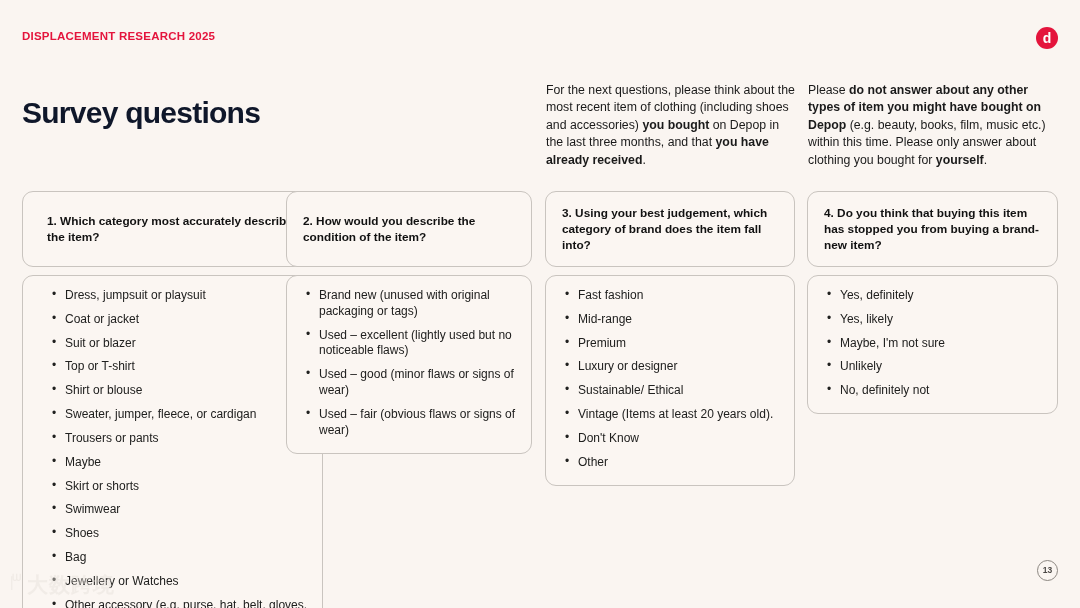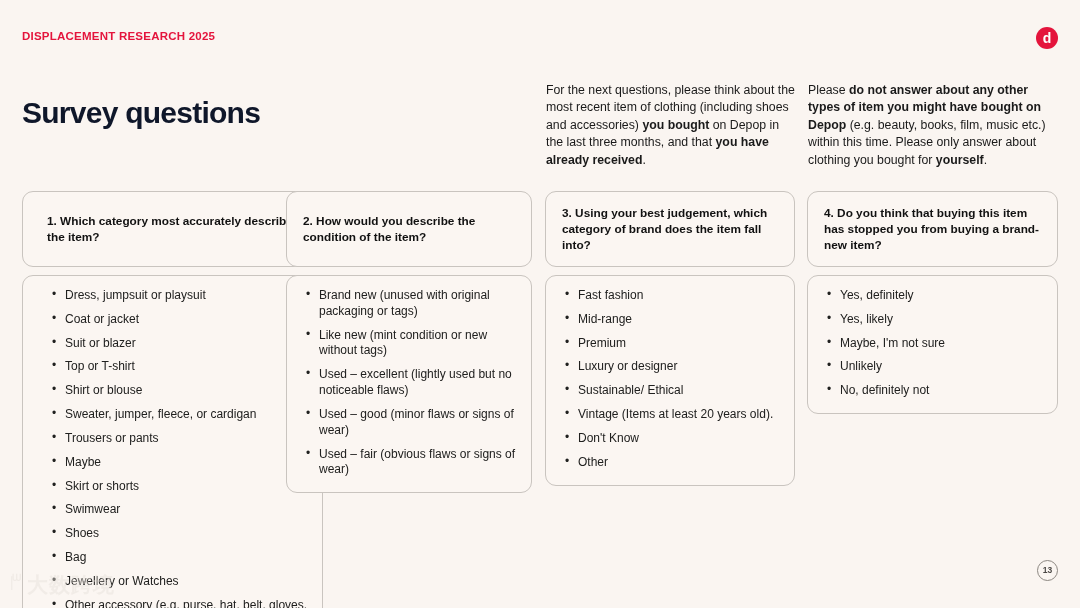--- a/index.html
+++ b/index.html
@@ -224,21 +224,20 @@
         <li>Swimwear</li>
         <li>Shoes</li>
         <li>Bag</li>
         <li>Jewellery or Watches</li>
         <li>Other accessory (e.g. purse, hat, belt, gloves, scarves)</li>
       </ul>
   </div>
   <div class="qbox qbox-list col2 row-list">
     <ul>
         <li>Brand new (unused with original packaging or tags)</li>
-        <li>Like new (mint condition or new without tags)</li>
         <li>Used – excellent (lightly used but no noticeable flaws)</li>
         <li>Used – good (minor flaws or signs of wear)</li>
         <li>Used – fair (obvious flaws or signs of wear)</li>
       </ul>
   </div>
   <div class="qbox qbox-list col3 row-list">
     <ul>
         <li>Fast fashion</li>
         <li>Mid-range</li>
         <li>Premium</li>

